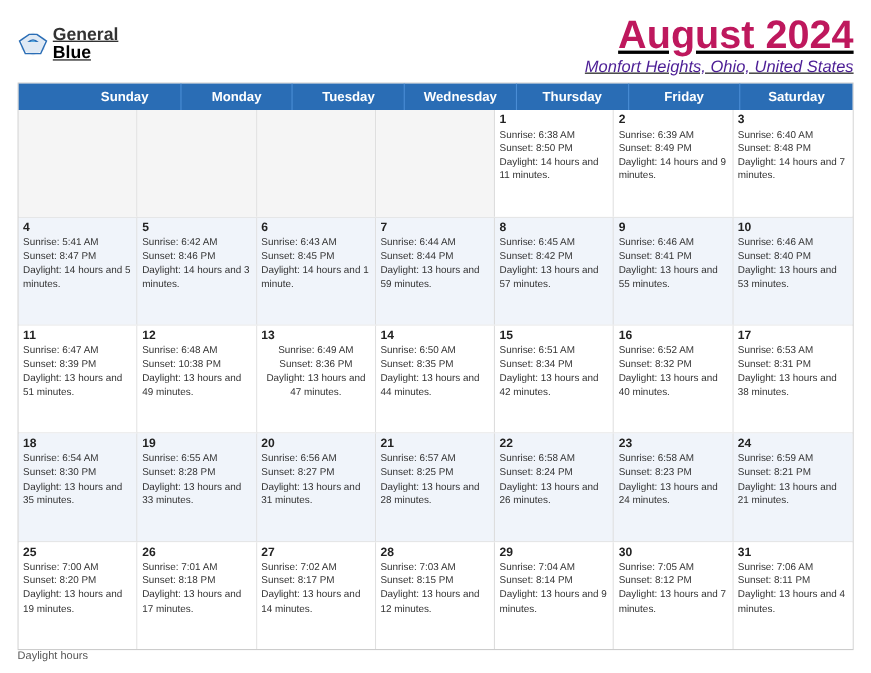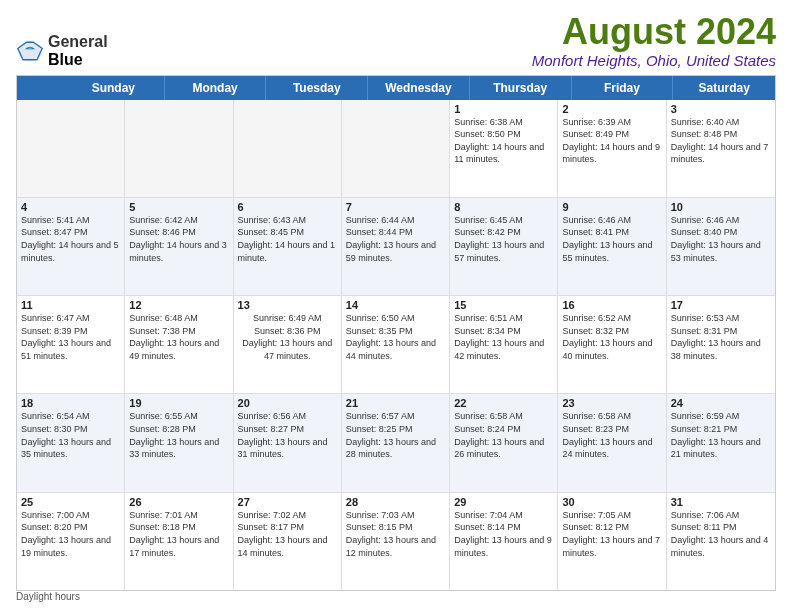--- a/index.html
+++ b/index.html
@@ -13,22 +13,23 @@
     .page {
       width: 792px;
       height: 612px;
       padding: 12px 16px 10px 16px;
       display: flex;
       flex-direction: column;
     }
     .header {
       display: flex;
       justify-content: space-between;
-      align-items: flex-end;
+      align-items: center;
       margin-bottom: 6px;
+      text-decoration: underline;
     }
     .logo {
       display: flex;
       align-items: center;
       gap: 4px;
     }
     .logo-text {
       font-size: 16px;
       font-weight: bold;
       line-height: 1.1;
@@ -38,21 +39,21 @@
     .logo-icon {
       width: 28px;
       height: 28px;
     }
     .title-block {
       text-align: right;
     }
     .month-title {
       font-size: 36px;
       font-weight: bold;
-      color: #4d7c0f;
+      color: #be185d;
       line-height: 1.1;
     }
     .location {
       font-size: 15px;
       color: #4c1d95;
       font-style: italic;
     }
     .calendar {
       flex: 1;
       display: flex;
@@ -220,21 +221,21 @@
         <div class="cal-row">
           <div class="cal-cell">
             <div class="day-num">11</div>
             <div class="cell-info" style="white-space: pre-line;">Sunrise: 6:47 AM
 Sunset: 8:39 PM
 Daylight: 13 hours and 51 minutes.</div>
           </div>
           <div class="cal-cell">
             <div class="day-num">12</div>
             <div class="cell-info" style="white-space: pre-line;">Sunrise: 6:48 AM
-Sunset: 7:38 PM
+Sunset: 10:38 PM
 Daylight: 13 hours and 49 minutes.</div>
           </div>
           <div class="cal-cell">
             <div class="day-num">13</div>
             <div class="cell-info" style="white-space: pre-line; text-align: center;">Sunrise: 6:49 AM
 Sunset: 8:36 PM
 Daylight: 13 hours and 47 minutes.</div>
           </div>
           <div class="cal-cell">
             <div class="day-num">14</div>

